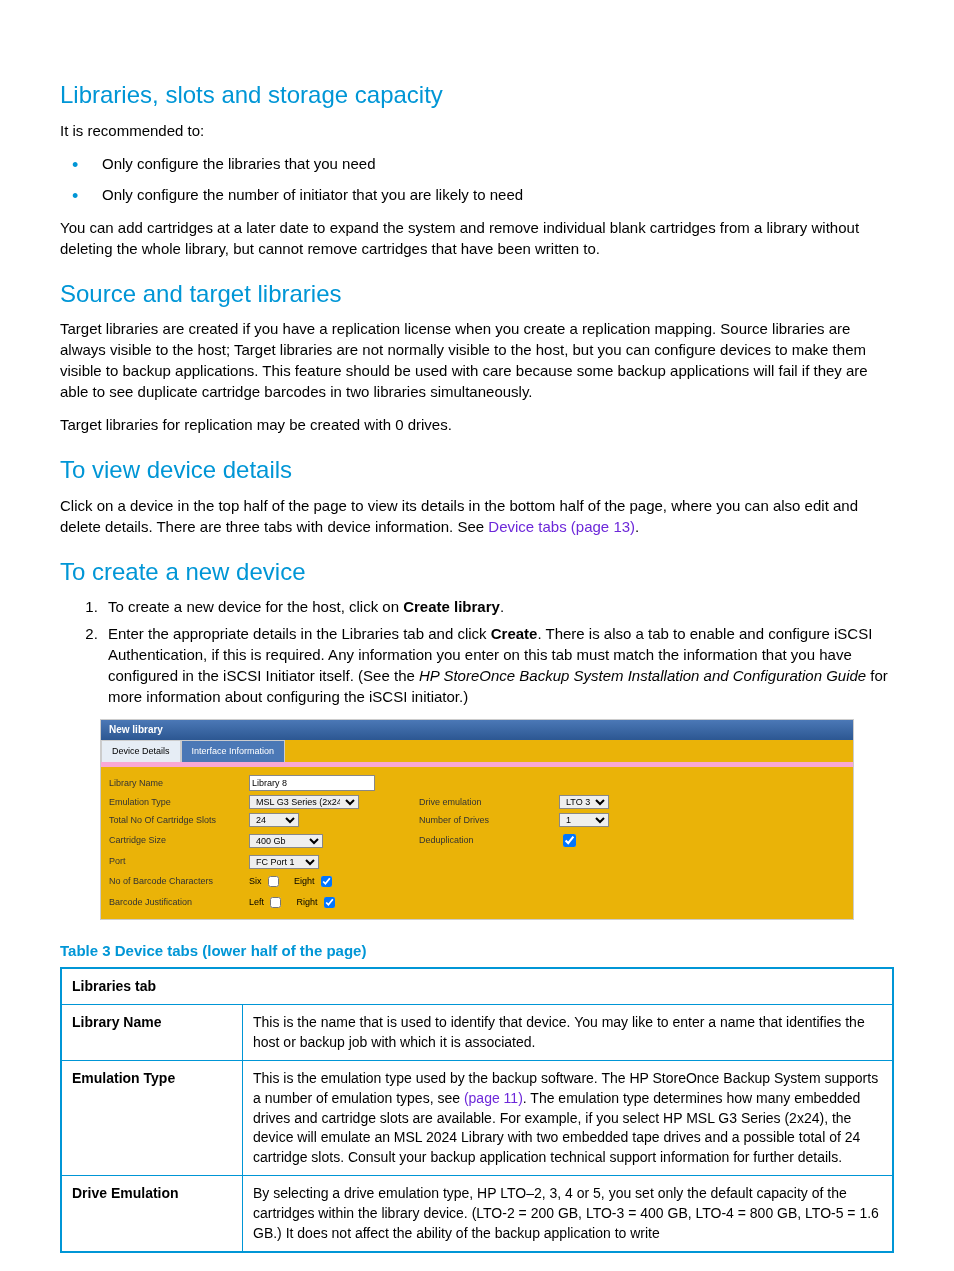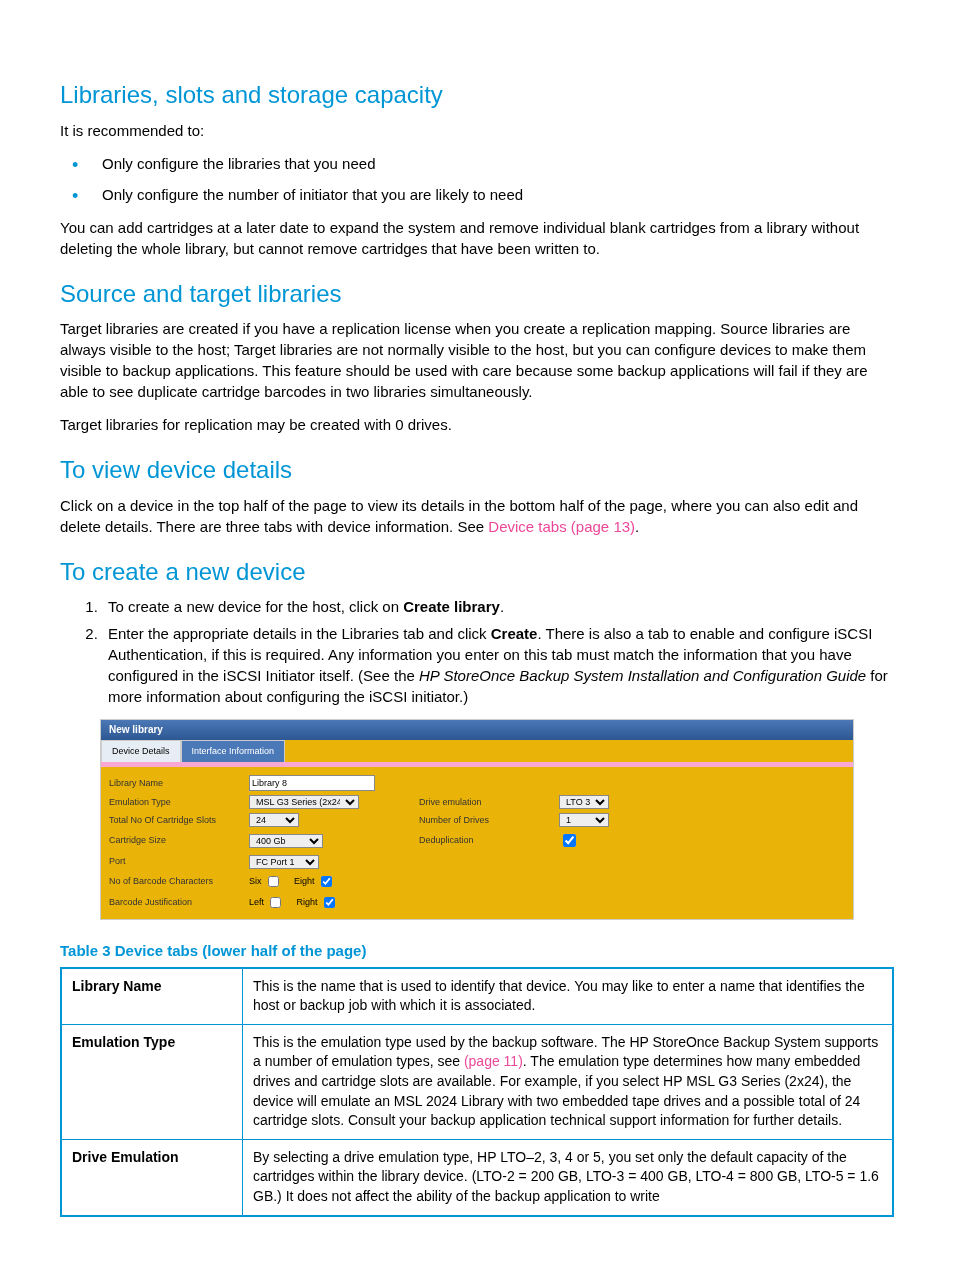--- a/index.html
+++ b/index.html
@@ -34,21 +34,21 @@
     color: #0096d6;
     position: absolute;
     left: 12px;
     font-size: 18px;
   }
   ol {
     padding-left: 42px;
     margin: 6px 0 12px 0;
   }
   ol li { margin-bottom: 6px; padding-left: 6px;}
-  a.link { color: #ec4899; text-decoration: none; }
+  a.link { color: #6d28d9; text-decoration: none; }
   b { font-weight: bold; }
   em { font-style: italic; }
 
   
   .newlib {
     border: 1px solid #ccc;
     margin: 12px 40px 20px 40px;
     font-size: 10px;
     background: #eab308;
     color: #000;
@@ -213,20 +213,23 @@
         </span>
     </span>
     <span></span>
       <span></span>
   </div>
 </div>
 
 <div class="table-title">Table 3 Device tabs (lower half of the page)</div>
 <table class="t3">
   <tbody>
+      <tr class="libtab-row">
+        <td colspan="2">Libraries tab</td>
+      </tr>
   <tr>
     <th>Library Name</th>
     <td>This is the name that is used to identify that device. You may like to enter a name that identifies the host or backup job with which it is associated.</td>
   </tr>
   <tr>
     <th>Emulation Type</th>
     <td>
       <span>This is the emulation type used by the backup software. The HP StoreOnce Backup System supports a number of emulation types, see </span><a class="link">(page 11)</a><span>. The emulation type determines how many embedded drives and cartridge slots are available. For example, if you select HP MSL G3 Series (2x24), the device will emulate an MSL 2024 Library with two embedded tape drives and a possible total of 24 cartridge slots. Consult your backup application technical support information for further details.</span>
     </td>
   </tr>

